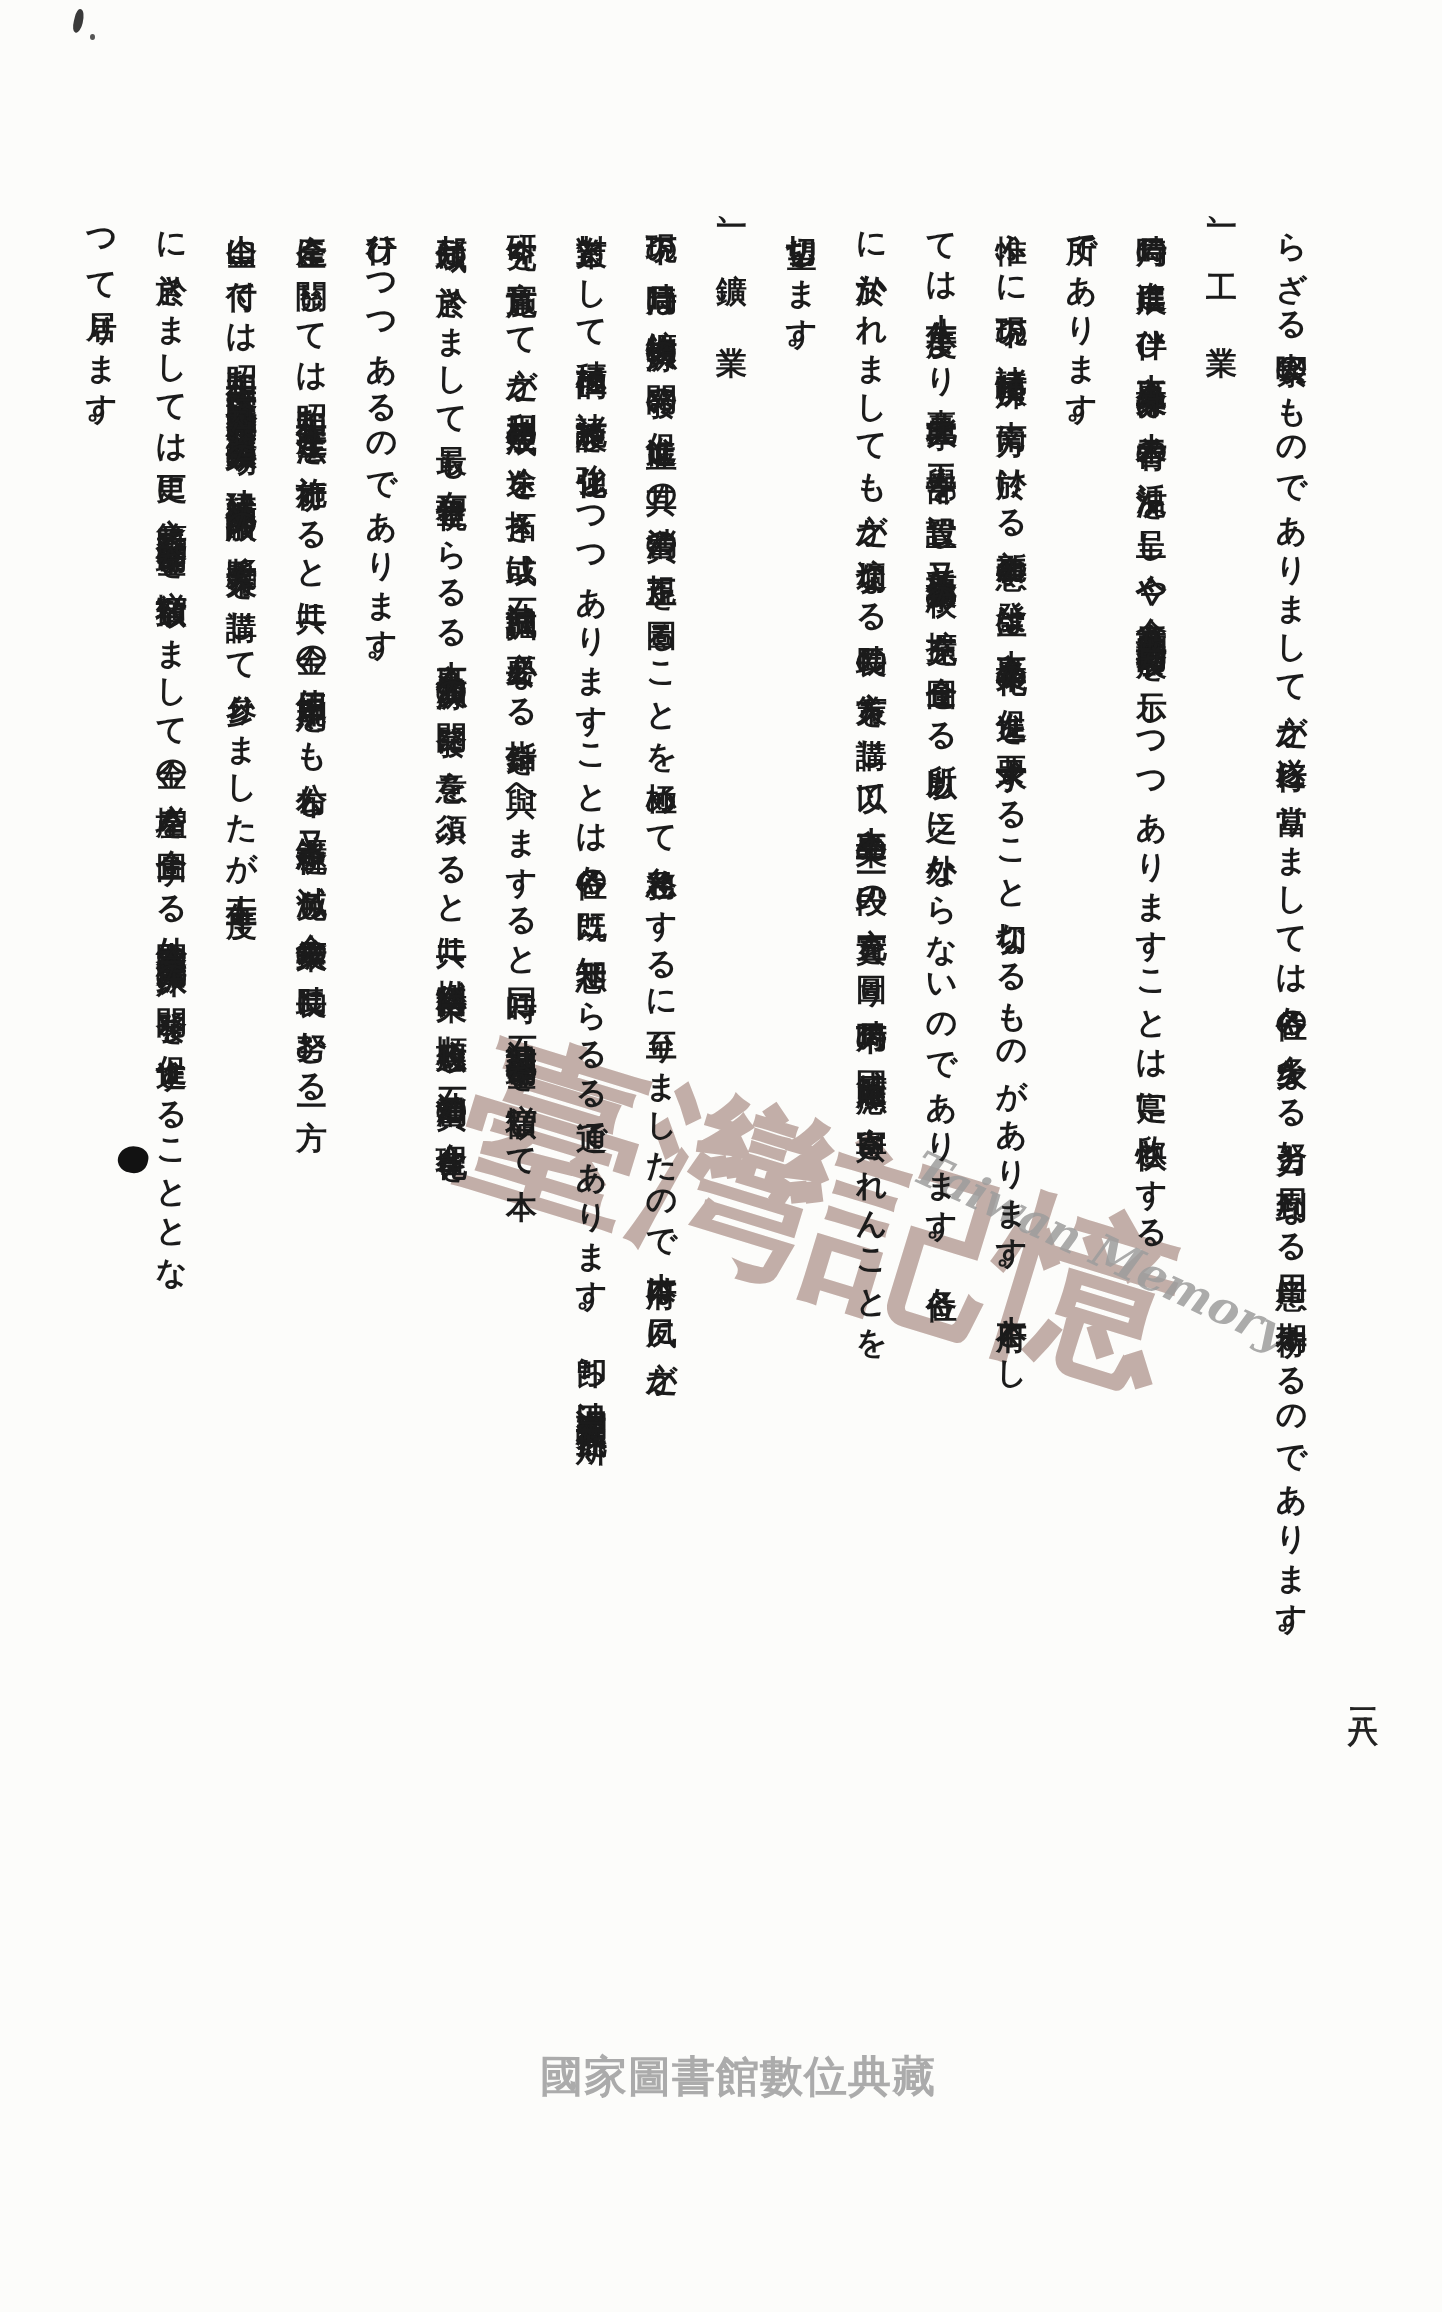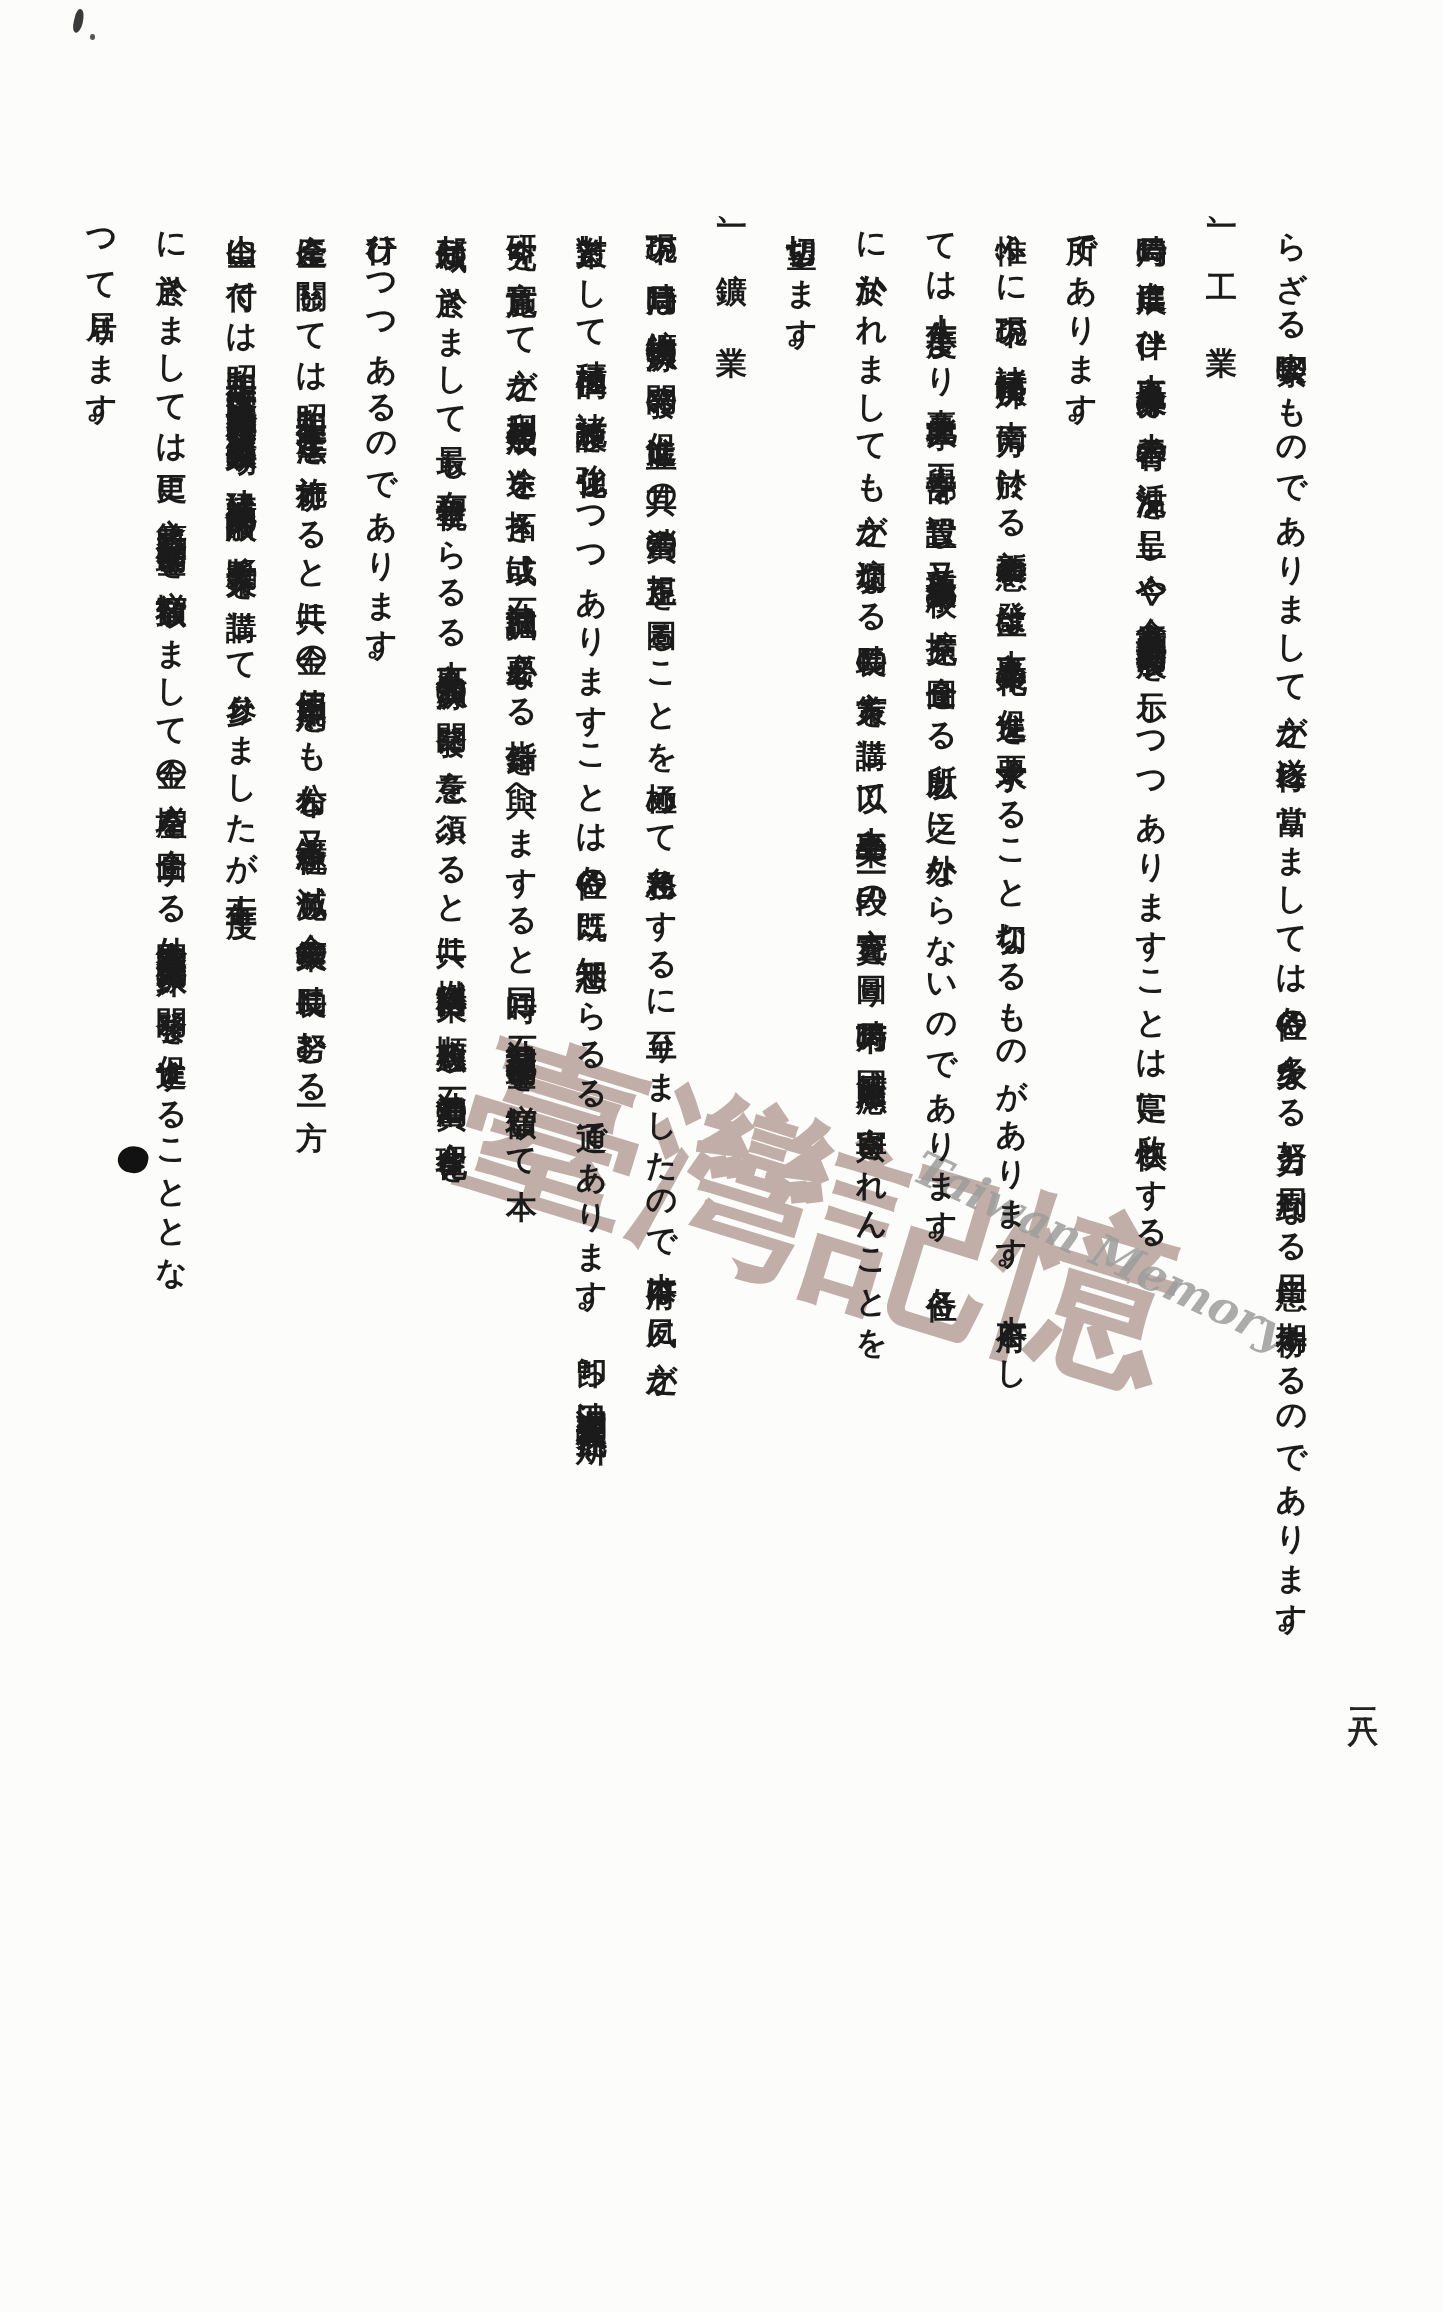--- a/index.html
+++ b/index.html
@@ -120,18 +120,19 @@
       <div class="col">邦領域に於きまして最も有望視せらるる本島石油資源の開發に意を須ふると共に燃料國策に順應致し石油消費の合理化を</div>
       <div class="col">行ひつつあるのであります。</div>
       <div class="col">產金に關しては昭和十二年產金法を施行すると共に金の使用規則をも公布し又鑛產税を減免し金鑛業の助長に努むる一方</div>
       <div class="col">山金に付ては昭和十三年度以降探鑛獎勵金交付・選鑛製鍊場の建設補助等諸般の獎勵方策を講じて參りましたが十五年度</div>
       <div class="col">に於きましては更に之等獎勵金補助金を増額致しまして金の増產を企圖する外未開發金屬鑛床の開發を促進することとな</div>
       <div class="col">つて居ります。</div>
     </div>
 
   <div class="page-number">三八</div>
 
+  <div class="wm-bottom">國家圖書館數位典藏</div>
 
   <div class="ink-blob"></div>
   <div class="speck-1"></div>
   <div class="speck-2"></div>
 
 </div>
 
 </body></html>

